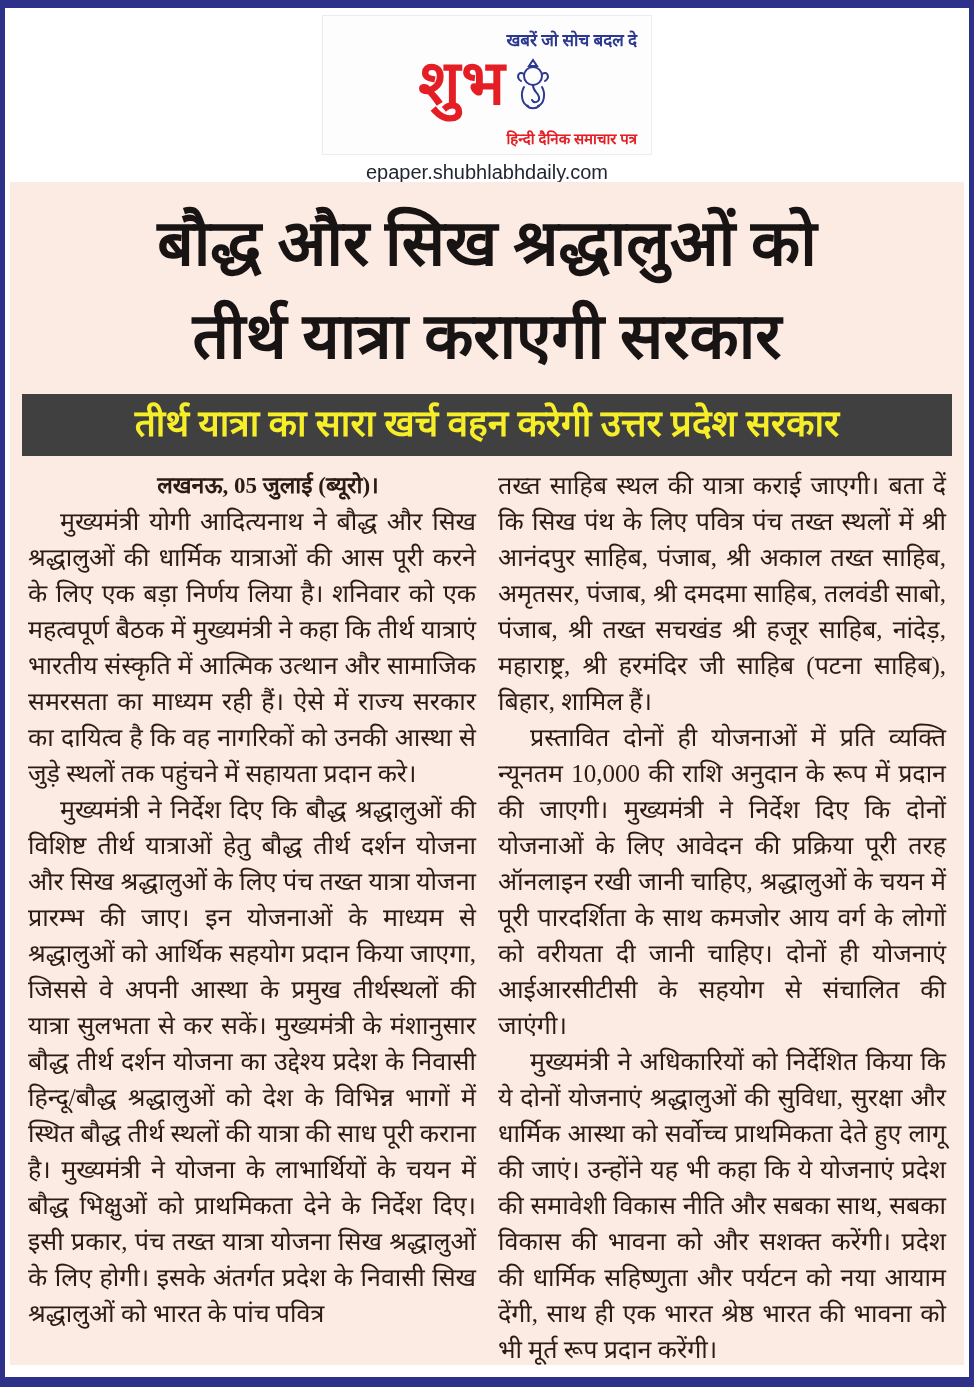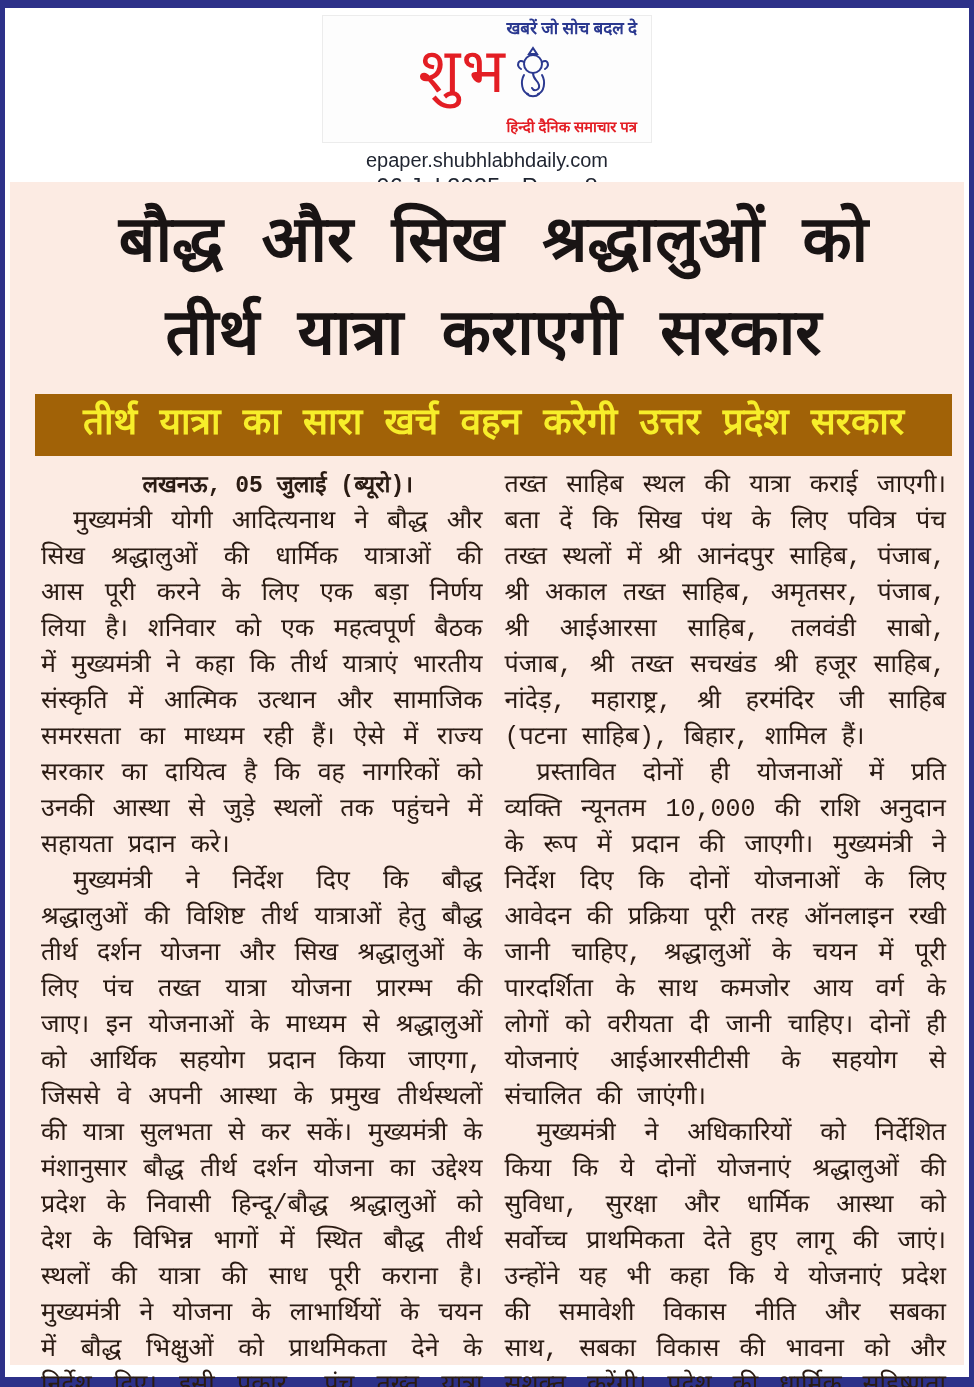--- a/index.html
+++ b/index.html
@@ -18,41 +18,41 @@
     border-right: 5px solid #2d3189;
     background: #ffffff;
     position: relative;
   }
   
   .masthead { text-align: center; padding-top: 3px; }
   .logo-box {
     display: inline-block;
     background: #fdfdfd;
     border: 1px solid #ececec;
-    padding: 4px 14px 6px 14px;
+    padding: 16px 14px 6px 14px;
     margin-top: 4px;
     min-width: 300px;
   }
   .logo-tagline {
     color: #2b3990;
     font-weight: bold;
     font-size: 17px;
     text-align: right;
     line-height: 1.1;
   }
   .logo-row {
     display: flex;
     align-items: center;
     justify-content: center;
     gap: 4px;
     line-height: 1;
   }
   .logo-word {
     color: #e31e24;
-    font-weight: normal;
+    font-weight: bold;
     font-size: 62px;
     line-height: 1.05;
     letter-spacing: 1px;
   }
   .ganesha { width: 46px; height: 58px; display: inline-block; }
   .logo-subtitle {
     color: #e31e24;
     font-weight: bold;
     font-size: 15px;
     text-align: right;
@@ -69,34 +69,33 @@
     font-size: 24px;
     color: #1f2430;
     margin-top: 1px;
     font-family: "Liberation Sans", "DejaVu Sans", sans-serif;
   }
   
   .article-card {
     position: absolute;
     left: 5px; right: 5px; top: 174px; bottom: 12px;
     background: #fcebe3;
-    padding: 10px 10px 0 23px;
+    padding: 10px 10px 0 10px;
     box-sizing: border-box;
-    font-family: Liberation Mono, monospace;
   }
   .headline {
     text-align: center;
     color: #191414;
     font-weight: bold;
     font-size: 64px;
     line-height: 1.45;
     margin: 6px 0 10px 0;
   }
   .subhead-bar {
-    background: #a16207;
+    background: #404040;
     color: #f7ee2a;
     text-align: center;
     font-weight: bold;
     font-size: 37px;
     padding: 9px 4px 11px 4px;
     margin: 0 2px;
     line-height: 1.15;
   }
   .body-cols {
     display: flex;
@@ -156,20 +155,20 @@
 
     <div class="subhead-bar">तीर्थ यात्रा का सारा खर्च वहन करेगी उत्तर प्रदेश सरकार</div>
 
     <div class="body-cols">
       <div class="col">
         <p class="dateline">लखनऊ, 05 जुलाई (ब्यूरो)।</p>
         <p>मुख्यमंत्री योगी आदित्यनाथ ने बौद्ध और सिख श्रद्धालुओं की धार्मिक यात्राओं की आस पूरी करने के लिए एक बड़ा निर्णय लिया है। शनिवार को एक महत्वपूर्ण बैठक में मुख्यमंत्री ने कहा कि तीर्थ यात्राएं भारतीय संस्कृति में आत्मिक उत्थान और सामाजिक समरसता का माध्यम रही हैं। ऐसे में राज्य सरकार का दायित्व है कि वह नागरिकों को उनकी आस्था से जुड़े स्थलों तक पहुंचने में सहायता प्रदान करे।</p>
         <p>मुख्यमंत्री ने निर्देश दिए कि बौद्ध श्रद्धालुओं की विशिष्ट तीर्थ यात्राओं हेतु बौद्ध तीर्थ दर्शन योजना और सिख श्रद्धालुओं के लिए पंच तख्त यात्रा योजना प्रारम्भ की जाए। इन योजनाओं के माध्यम से श्रद्धालुओं को आर्थिक सहयोग प्रदान किया जाएगा, जिससे वे अपनी आस्था के प्रमुख तीर्थस्थलों की यात्रा सुलभता से कर सकें। मुख्यमंत्री के मंशानुसार बौद्ध तीर्थ दर्शन योजना का उद्देश्य प्रदेश के निवासी हिन्दू/बौद्ध श्रद्धालुओं को देश के विभिन्न भागों में स्थित बौद्ध तीर्थ स्थलों की यात्रा की साध पूरी कराना है। मुख्यमंत्री ने योजना के लाभार्थियों के चयन में बौद्ध भिक्षुओं को प्राथमिकता देने के निर्देश दिए। इसी प्रकार, पंच तख्त यात्रा योजना सिख श्रद्धालुओं के लिए होगी। इसके अंतर्गत प्रदेश के निवासी सिख श्रद्धालुओं को भारत के पांच पवित्र</p>
       </div>
       <div class="col">
-        <p class="no-indent">तख्त साहिब स्थल की यात्रा कराई जाएगी। बता दें कि सिख पंथ के लिए पवित्र पंच तख्त स्थलों में श्री आनंदपुर साहिब, पंजाब, श्री अकाल तख्त साहिब, अमृतसर, पंजाब, श्री आईआरसा साहिब, तलवंडी साबो, पंजाब, श्री तख्त सचखंड श्री हजूर साहिब, नांदेड़, महाराष्ट्र, श्री हरमंदिर जी साहिब (पटना साहिब), बिहार, शामिल हैं।</p>
+        <p class="no-indent">तख्त साहिब स्थल की यात्रा कराई जाएगी। बता दें कि सिख पंथ के लिए पवित्र पंच तख्त स्थलों में श्री आनंदपुर साहिब, पंजाब, श्री अकाल तख्त साहिब, अमृतसर, पंजाब, श्री दमदमा साहिब, तलवंडी साबो, पंजाब, श्री तख्त सचखंड श्री हजूर साहिब, नांदेड़, महाराष्ट्र, श्री हरमंदिर जी साहिब (पटना साहिब), बिहार, शामिल हैं।</p>
         <p>प्रस्तावित दोनों ही योजनाओं में प्रति व्यक्ति न्यूनतम 10,000 की राशि अनुदान के रूप में प्रदान की जाएगी। मुख्यमंत्री ने निर्देश दिए कि दोनों योजनाओं के लिए आवेदन की प्रक्रिया पूरी तरह ऑनलाइन रखी जानी चाहिए, श्रद्धालुओं के चयन में पूरी पारदर्शिता के साथ कमजोर आय वर्ग के लोगों को वरीयता दी जानी चाहिए। दोनों ही योजनाएं आईआरसीटीसी के सहयोग से संचालित की जाएंगी।</p>
         <p>मुख्यमंत्री ने अधिकारियों को निर्देशित किया कि ये दोनों योजनाएं श्रद्धालुओं की सुविधा, सुरक्षा और धार्मिक आस्था को सर्वोच्च प्राथमिकता देते हुए लागू की जाएं। उन्होंने यह भी कहा कि ये योजनाएं प्रदेश की समावेशी विकास नीति और सबका साथ, सबका विकास की भावना को और सशक्त करेंगी। प्रदेश की धार्मिक सहिष्णुता और पर्यटन को नया आयाम देंगी, साथ ही एक भारत श्रेष्ठ भारत की भावना को भी मूर्त रूप प्रदान करेंगी।</p>
       </div>
     </div>
   </div>
 
 </div>
 
 </body></html>

